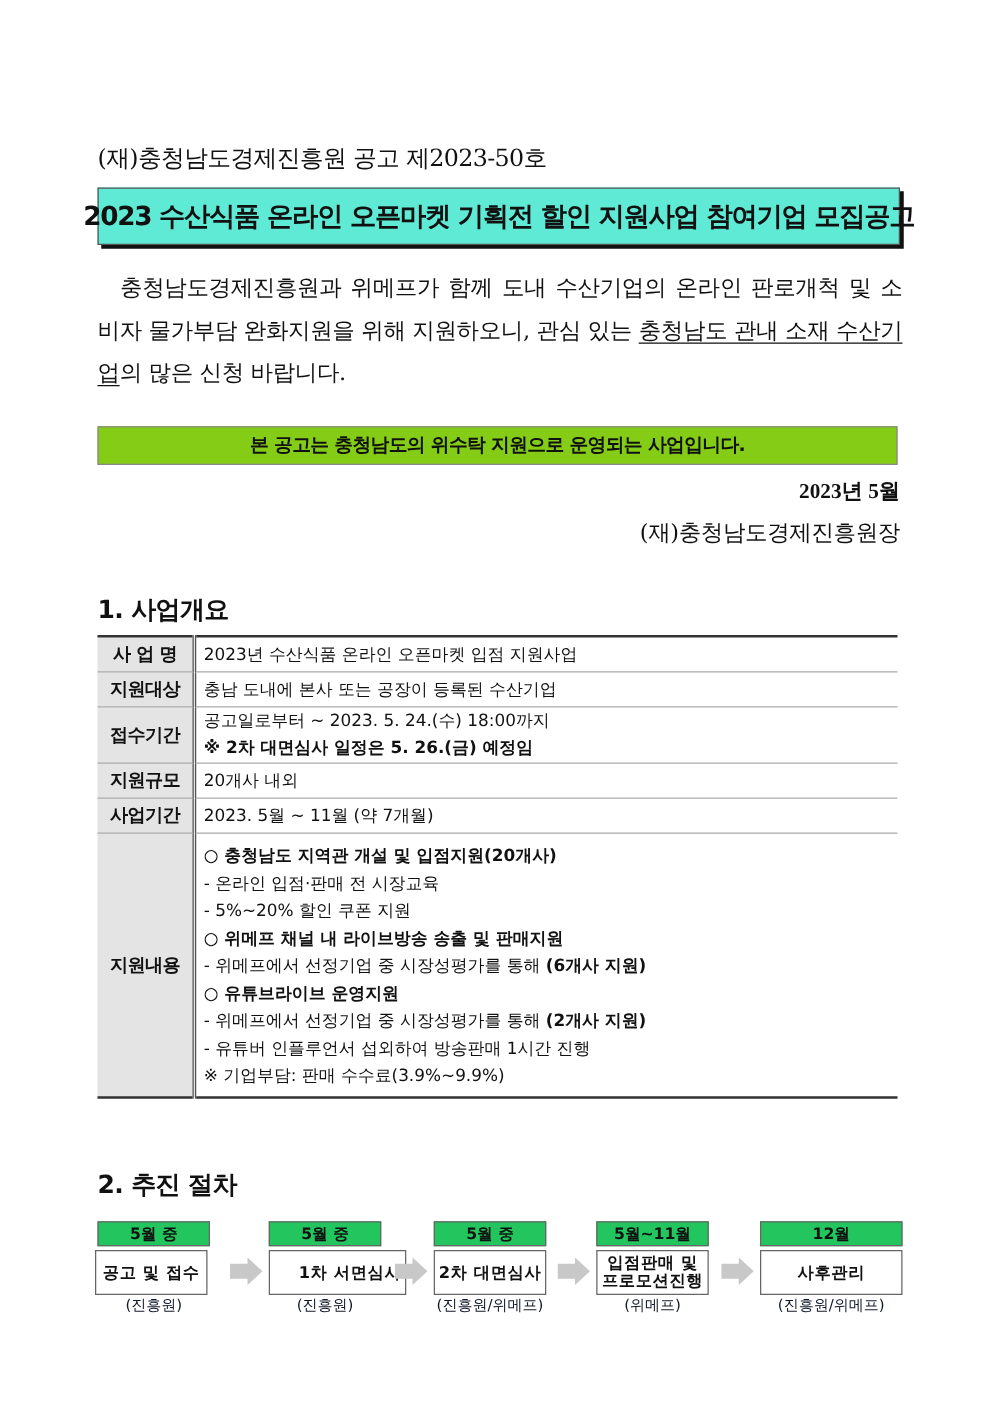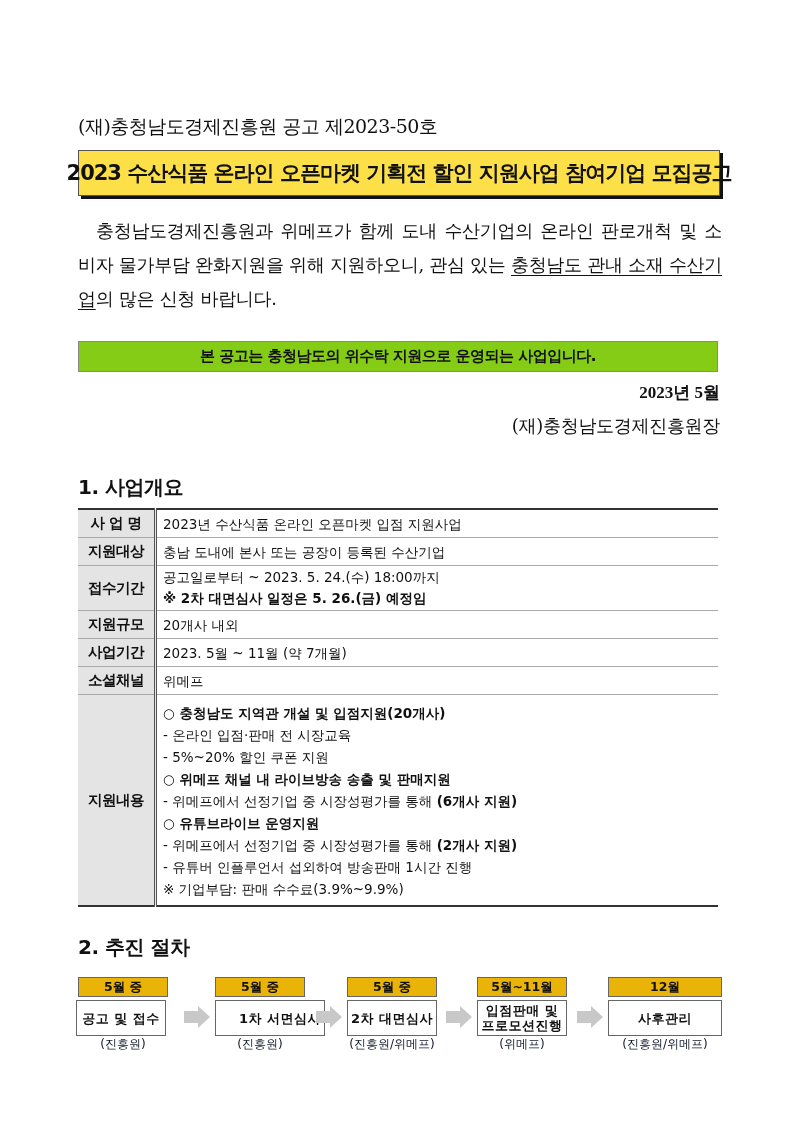--- a/index.html
+++ b/index.html
@@ -1,41 +1,41 @@
 <!DOCTYPE html>
 <html><head>
 <meta charset="utf-8">
 <style>
   html, body { margin:0; padding:0; background:#ffffff; }
   body { width:800px; height:1132px; position:relative; overflow:hidden;
          font-family:"DejaVu Sans", "Liberation Sans", sans-serif; color:#111; }
   .abs { position:absolute; }
   .notice-no { left:78px; top:114px; font-size:19px; font-family:"DejaVu Serif", "Liberation Serif", serif; letter-spacing:-0.5px; }
-  .title-box { left:78px; top:150px; width:640px; height:44px; background:#fde047;
+  .title-box { left:78px; top:150px; width:640px; height:44px; background:#5eead4;
                border:1px solid #555; box-shadow:3px 3px 0 #111; display:flex; align-items:center; justify-content:center;
                font-size:21px; font-weight:bold; letter-spacing:-1px; white-space:nowrap; }
   .intro { left:78px; top:214px; width:644px; font-size:18px; line-height:34px;
            font-family:"DejaVu Serif", "Liberation Serif", serif; text-align:justify; letter-spacing:-0.3px; }
   .intro .indent { padding-left:18px; }
   .intro u { text-decoration:underline; text-underline-offset:4px; }
   .notice-box { left:78px; top:341px; width:638px; height:29px; background:#84cc16; border:1px solid #888;
                 display:flex; align-items:center; justify-content:center; font-size:15px; font-weight:bold; letter-spacing:-0.5px; }
   .date { right:80px; top:381px; font-size:17px; font-weight:bold; font-family:Liberation Serif, serif; }
   .org { right:80px; top:414px; font-size:18px; font-family:"DejaVu Serif", "Liberation Serif", serif; letter-spacing:-0.3px; }
   .sec-title { left:78px; font-size:20px; font-weight:bold; letter-spacing:-0.5px; }
   table.overview { position:absolute; left:78px; top:508px; width:640px; border-collapse:collapse; font-size:13.5px; }
   table.overview td { border-bottom:1px solid #aaa; padding:0 6px; vertical-align:middle; }
   table.overview tr:first-child td { border-top:2px solid #333; }
   table.overview tr:last-child td { border-bottom:2px solid #333; }
   table.overview td.hd { width:76px; background:#e4e4e4; text-align:center; font-weight:bold; font-size:14.5px;
                          border-right:3px double #555; padding:0; letter-spacing:-0.5px; }
   table.overview td.val { height:27px; }
   .line { line-height:22px; white-space:nowrap; }
   .b { font-weight:bold; }
-  .flow-top { position:absolute; top:977px; height:18px; border:1px solid #666; background:#eab308;
+  .flow-top { position:absolute; top:977px; height:18px; border:1px solid #666; background:#22c55e;
               display:flex; align-items:center; justify-content:center; font-size:12.5px; font-weight:bold; }
   .flow-main { position:absolute; top:1000px; height:34px; border:1px solid #666; background:#fff;
                display:flex; align-items:center; justify-content:center; text-align:center; font-size:13px; font-weight:bold; line-height:15px; letter-spacing:0.5px; }
   .flow-sub { position:absolute; top:1036px; font-size:12px; text-align:center; color:#0f172a; }
   .arrow { position:absolute; top:1006px; width:26px; height:22px; }
 </style>
 </head>
 <body>
 
 <div class="abs notice-no">(재)충청남도경제진흥원 공고 제2023-50호</div>
@@ -84,26 +84,20 @@
           <div class="line">20개사 내외</div>
         </td>
   </tr>
   <tr>
     <td class="hd">사업기간</td>
     <td class="val">
           <div class="line">2023. 5월 ~ 11월 (약 7개월)</div>
         </td>
   </tr>
   <tr>
-    <td class="hd">소셜채널</td>
-    <td class="val">
-          <div class="line">위메프</div>
-        </td>
-  </tr>
-  <tr>
     <td class="hd">지원내용</td>
     <td class="val" style="height:209px; padding-top:1px;">
       <div class="line b">○ 충청남도 지역관 개설 및 입점지원(20개사)</div>
       <div class="line"> - 온라인 입점·판매 전 시장교육</div>
       <div class="line"> - 5%~20% 할인 쿠폰 지원</div>
       <div class="line b">○ 위메프 채널 내 라이브방송 송출 및 판매지원</div>
       <div class="line"><span> - 위메프에서 선정기업 중 시장성평가를 통해 </span><span class="b">(6개사 지원)</span></div>
       <div class="line b">○ 유튜브라이브 운영지원</div>
       <div class="line"><span> - 위메프에서 선정기업 중 시장성평가를 통해 </span><span class="b">(2개사 지원)</span></div>
       <div class="line"> - 유튜버 인플루언서 섭외하여 방송판매 1시간 진행</div>

